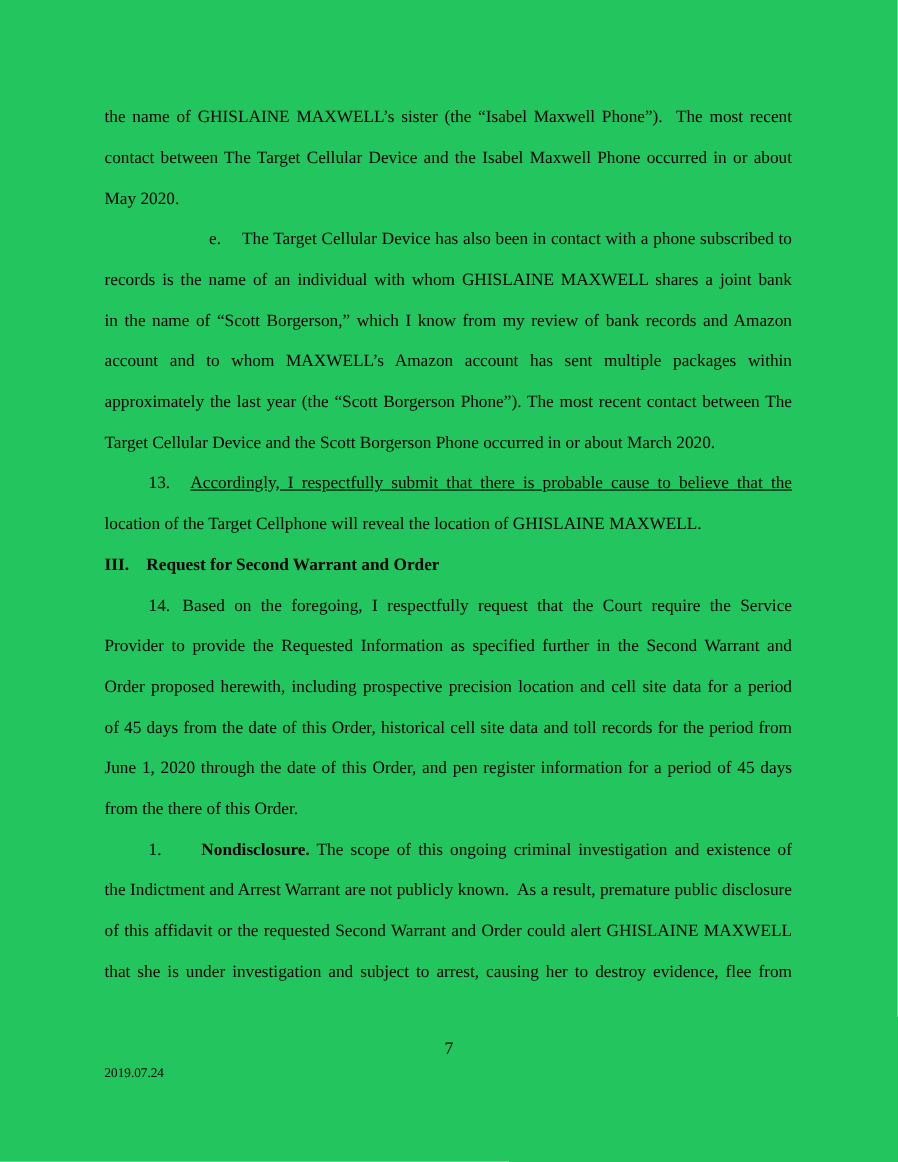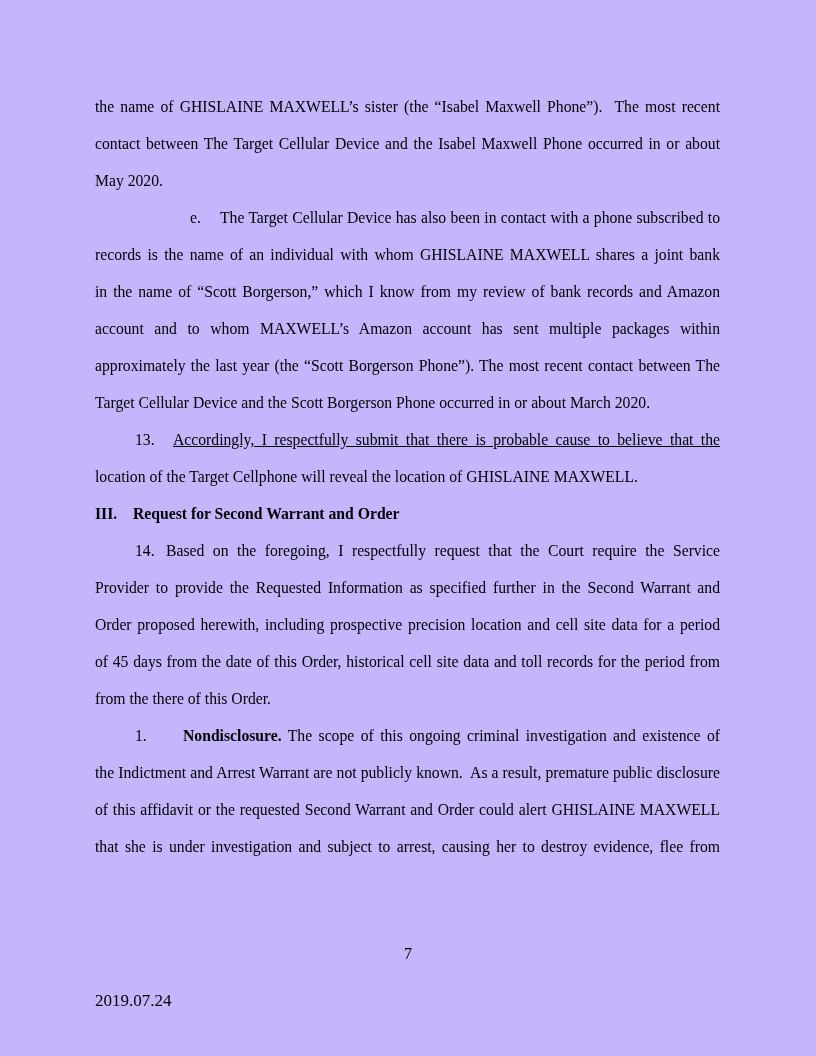--- a/index.html
+++ b/index.html
@@ -11,21 +11,21 @@
     position: relative;
     width: 816px;
     height: 1056px;
     font-family: "Liberation Serif", "DejaVu Serif", serif;
     color: #000000;
     overflow: hidden;
   }
   .page {
     position: absolute;
     inset: 0;
-    background: #c4b5fd;
+    background: #22c55e;
   }
   .doc-body {
     position: absolute;
     left: 95px;
     top: 88px;
     width: 625px;
     font-size: 15.7px;
   }
   .line {
     height: 37px;
@@ -47,22 +47,22 @@
     left: 0;
     top: 944px;
     width: 816px;
     text-align: center;
     font-size: 16px;
     line-height: 20px;
   }
   .footer-timestamp {
     position: absolute;
     left: 95px;
-    top: 994px;
-    font-size: 17px;
+    top: 968px;
+    font-size: 12px;
     line-height: 14px;
   }
 </style>
 </head>
 <body>
 
 <div class="page">
   <div class="doc-body">
       <div class="line">the name of GHISLAINE MAXWELL’s sister (the “Isabel Maxwell Phone”).&nbsp; The most recent</div>
       <div class="line">contact between The Target Cellular Device and the Isabel Maxwell Phone occurred in or about</div>
@@ -73,20 +73,21 @@
       <div class="line">account and to whom MAXWELL’s Amazon account has sent multiple packages within</div>
       <div class="line">approximately the last year (the “Scott Borgerson Phone”). The most recent contact between The</div>
       <div class="line last">Target Cellular Device and the Scott Borgerson Phone occurred in or about March 2020.</div>
       <div class="line" style="padding-left: 40px; text-decoration: underline;"><span class="marker" style="width:38px">13.</span>Accordingly, I respectfully submit that there is probable cause to believe that the</div>
       <div class="line last">location of the Target Cellphone will reveal the location of GHISLAINE MAXWELL.</div>
       <div class="line last bold"><span class="marker" style="width:38px">III.</span>Request for Second Warrant and Order</div>
       <div class="line" style="padding-left: 40px;"><span class="marker" style="width:31px">14.</span>Based on the foregoing, I respectfully request that the Court require the Service</div>
       <div class="line">Provider to provide the Requested Information as specified further in the Second Warrant and</div>
       <div class="line">Order proposed herewith, including prospective precision location and cell site data for a period</div>
       <div class="line">of 45 days from the date of this Order, historical cell site data and toll records for the period from</div>
+      <div class="line">June 1, 2020 through the date of this Order, and pen register information for a period of 45 days</div>
       <div class="line last">from the there of this Order.</div>
       <div class="line" style="padding-left: 40px;"><span class="marker" style="width:48px">1.</span><b>Nondisclosure.</b> The scope of this ongoing criminal investigation and existence of</div>
       <div class="line">the Indictment and Arrest Warrant are not publicly known.&nbsp; As a result, premature public disclosure</div>
       <div class="line">of this affidavit or the requested Second Warrant and Order could alert GHISLAINE MAXWELL</div>
       <div class="line">that she is under investigation and subject to arrest, causing her to destroy evidence, flee from</div>
     </div>
   <div class="page-number">7</div>
   <div class="footer-timestamp">2019.07.24</div>
 </div>
 

